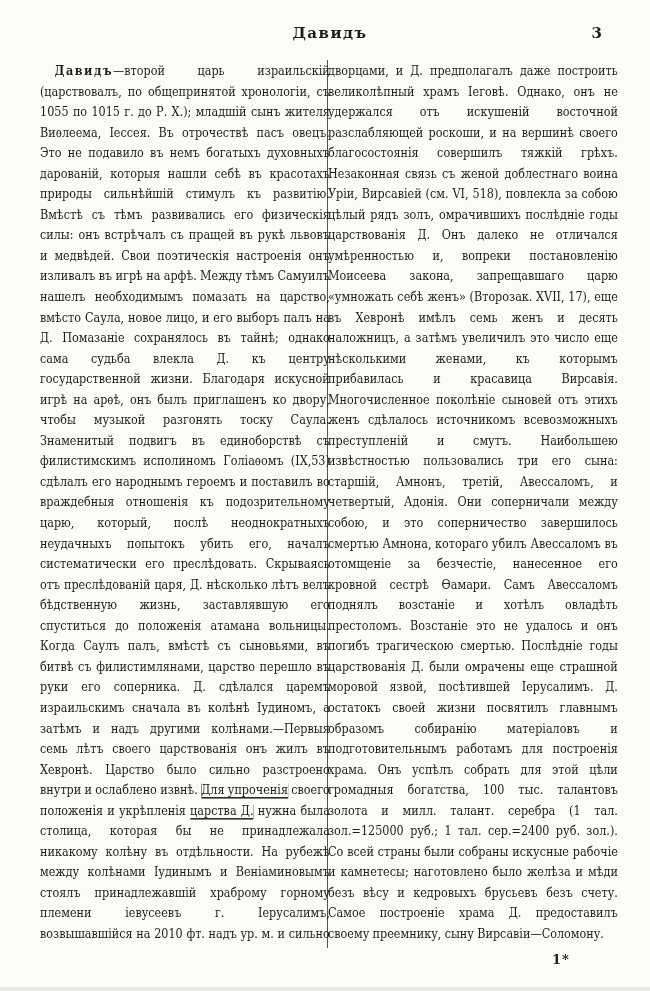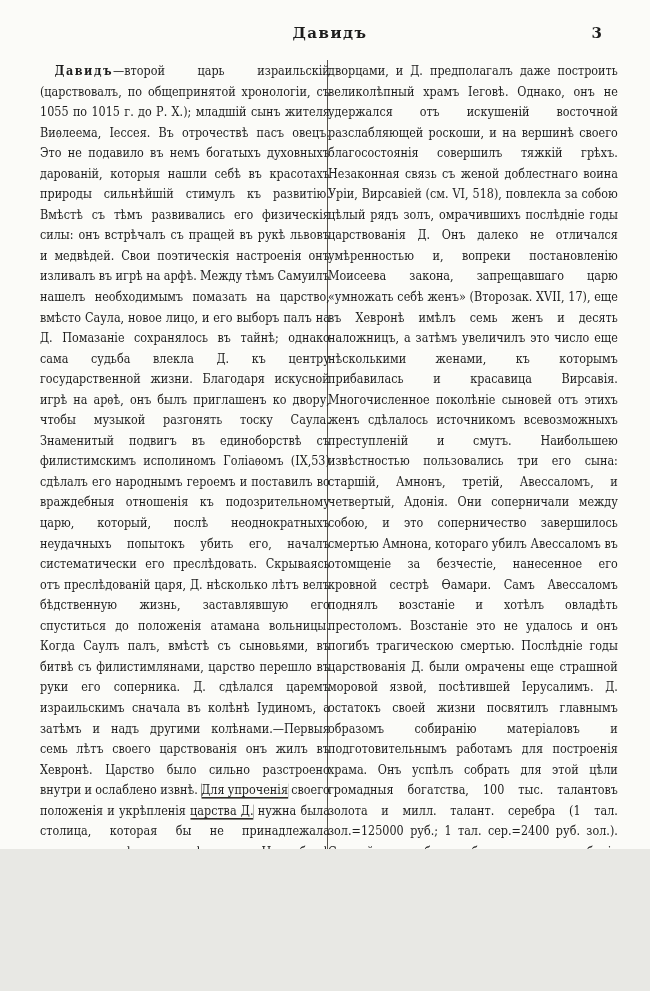--- a/index.html
+++ b/index.html
@@ -3,21 +3,21 @@
 <meta charset="utf-8">
 <style>
   html, body {
     margin: 0;
     padding: 0;
     background: #e8e8e4;
   }
   .page {
     position: relative;
     width: 650px;
-    height: 849px;
+    height: 987px;
     background: #fbfbf8;
     color: #1d1d1d;
     font-family: "DejaVu Serif", serif;
     overflow: hidden;
   }
   .page-header {
     position: absolute;
     top: 24px;
     left: 40px;
     right: 30px;

